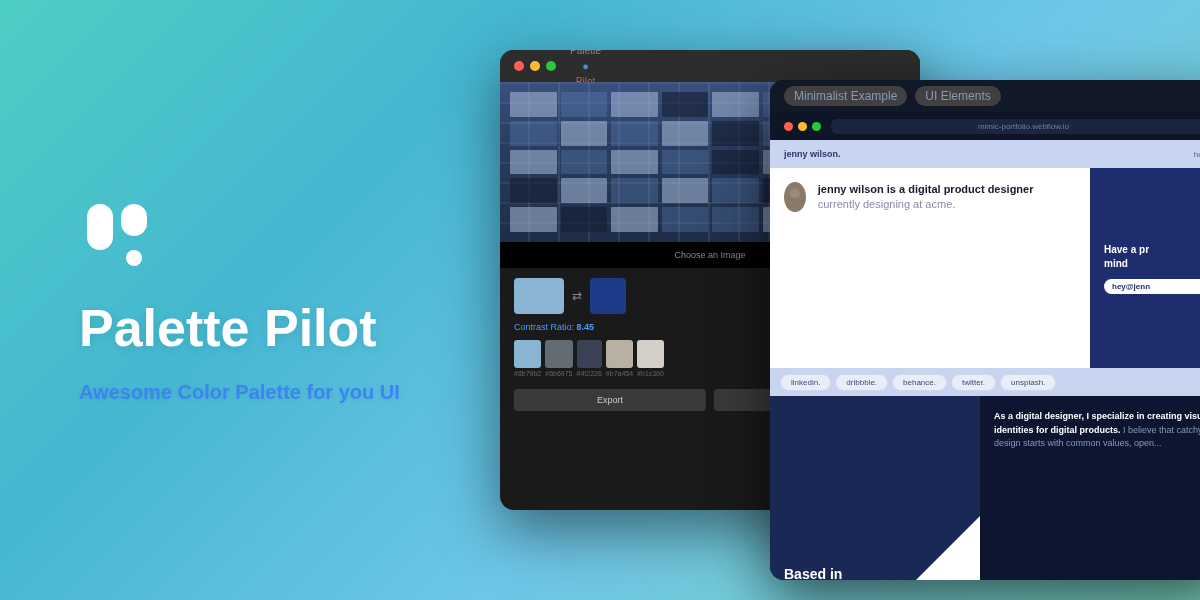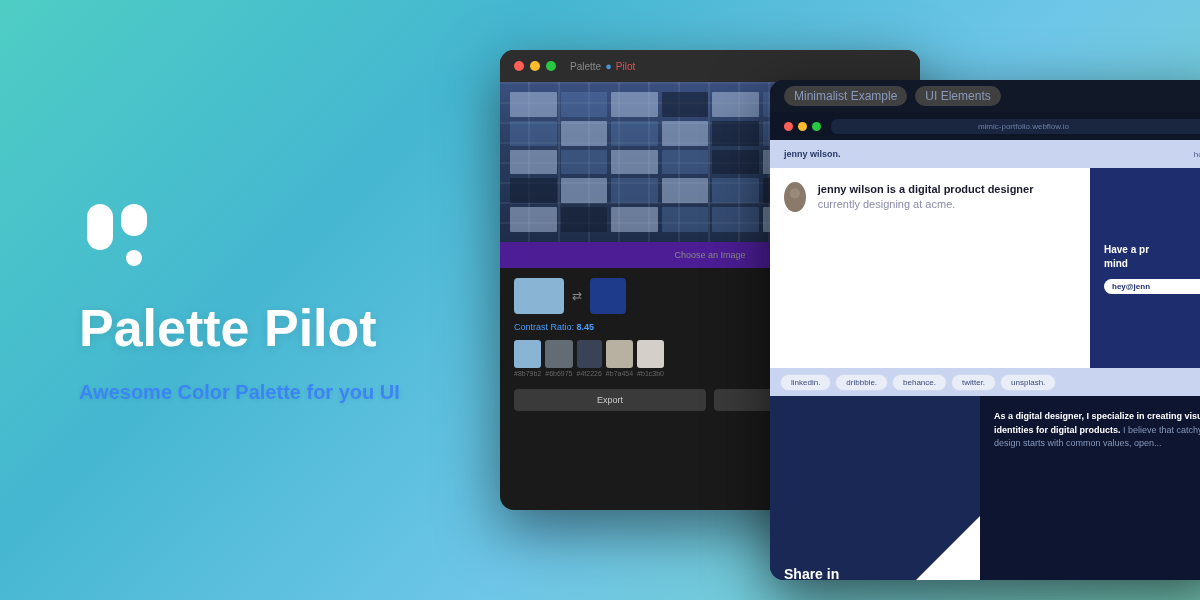--- a/index.html
+++ b/index.html
@@ -97,20 +97,21 @@
       gap: 6px;
     }
 
     .window-title-text {
       font-size: 10px;
       color: #888;
       margin-left: 8px;
       display: flex;
       gap: 4px;
       align-items: center;
+      flex-direction: column;
     }
 
     .brand-dot {
       color: #4a90d9;
       font-weight: 700;
       font-size: 11px;
     }
 
     .brand-dot-red {
       color: #e05252;
@@ -167,21 +168,21 @@
     }
 
     .bw {
       background: rgba(100, 140, 200, 0.3);
       border-radius: 1px;
     }
     .bw.lit { background: rgba(180, 200, 230, 0.5); }
     .bw.dark { background: rgba(20, 30, 50, 0.6); }
 
     .choose-image-bar {
-      background: #4c1d95;
+      background: #000000;
       padding: 8px 14px;
       font-size: 9px;
       color: #888;
       text-align: center;
     }
 
     
     .color-controls {
       padding: 10px 14px;
     }
@@ -681,21 +682,21 @@
           <div class="social-pill">linkedin.</div>
           <div class="social-pill">dribbble.</div>
           <div class="social-pill">behance.</div>
           <div class="social-pill">twitter.</div>
           <div class="social-pill">unsplash.</div>
         </div>
 
         <div class="bottom-section">
           <div class="bottom-left">
             <div class="diagonal-white"></div>
-            <div class="based-in-text">Share in</div>
+            <div class="based-in-text">Based in</div>
           </div>
           <div class="bottom-right">
             <div class="about-text">
               <span class="bold">As a digital designer, I specialize in creating visual identities for digital products. </span>
               <span class="light">I believe that catchy design starts with common values, open...</span>
             </div>
           </div>
         </div>
 
       </div>

